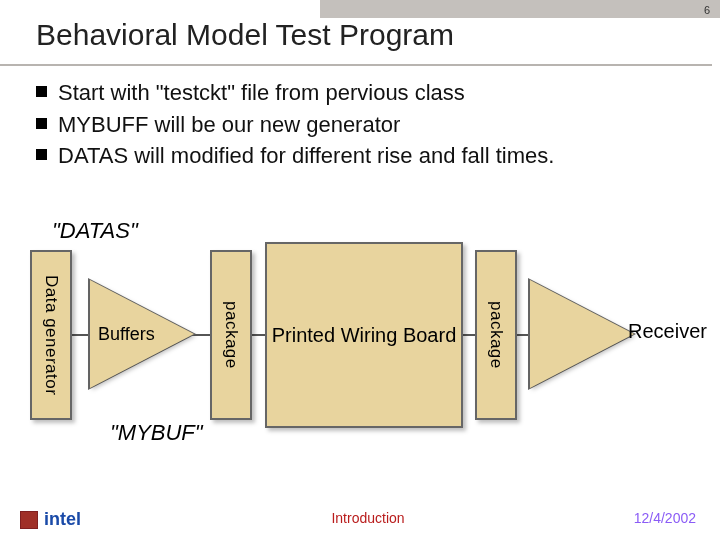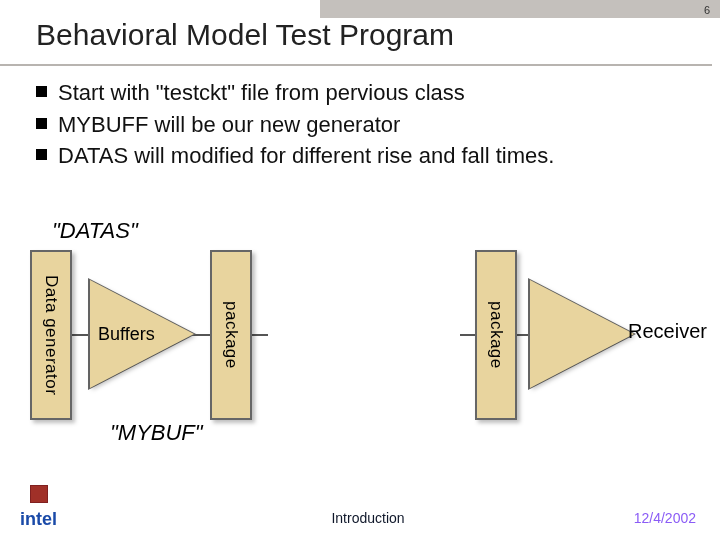--- a/index.html
+++ b/index.html
@@ -150,37 +150,36 @@
     position: absolute;
     height: 2px;
     background: #555;
   }
   .footer-center {
     position: absolute;
     bottom: 14px; left: 0; right: 0;
     text-align: center;
     font-family: Arial, sans-serif;
     font-size: 14px;
-    color: #0f172a;
+    color: #b91c1c;
     margin-left: 16px;
   }
   .footer-right {
     position: absolute;
     bottom: 14px; right: 24px;
     font-family: Arial, sans-serif;
     font-size: 14px;
     color: #8b5cf6;
   }
   .logo {
     position: absolute;
     bottom: 10px; left: 20px;
     display: flex;
     align-items: center;
     gap: 6px;
-    flex-direction: column;
   }
   .logo-sq {
     width: 18px; height: 18px;
     background: #a03028;
     border: 1px solid #802020;
   }
   .logo-txt {
     font-family: Arial, sans-serif;
     font-weight: bold;
     font-size: 18px;
@@ -219,20 +218,23 @@
   <div class="tri-wrap">
     <div class="tri-border"></div>
     <div class="tri"></div>
     <div class="tri-label">Buffers</div>
   </div>
 
   <div class="box pkg1">
     <span class="vlabel">package</span>
   </div>
 
+  <div class="box pwb">
+    <span>Printed Wiring Board</span>
+  </div>
 
   <div class="box pkg2">
     <span class="vlabel">package</span>
   </div>
 
   <div class="tri-wrap2">
     <div class="tri-border"></div>
     <div class="tri"></div>
   </div>
   <div class="recv-label">Receiver</div>

